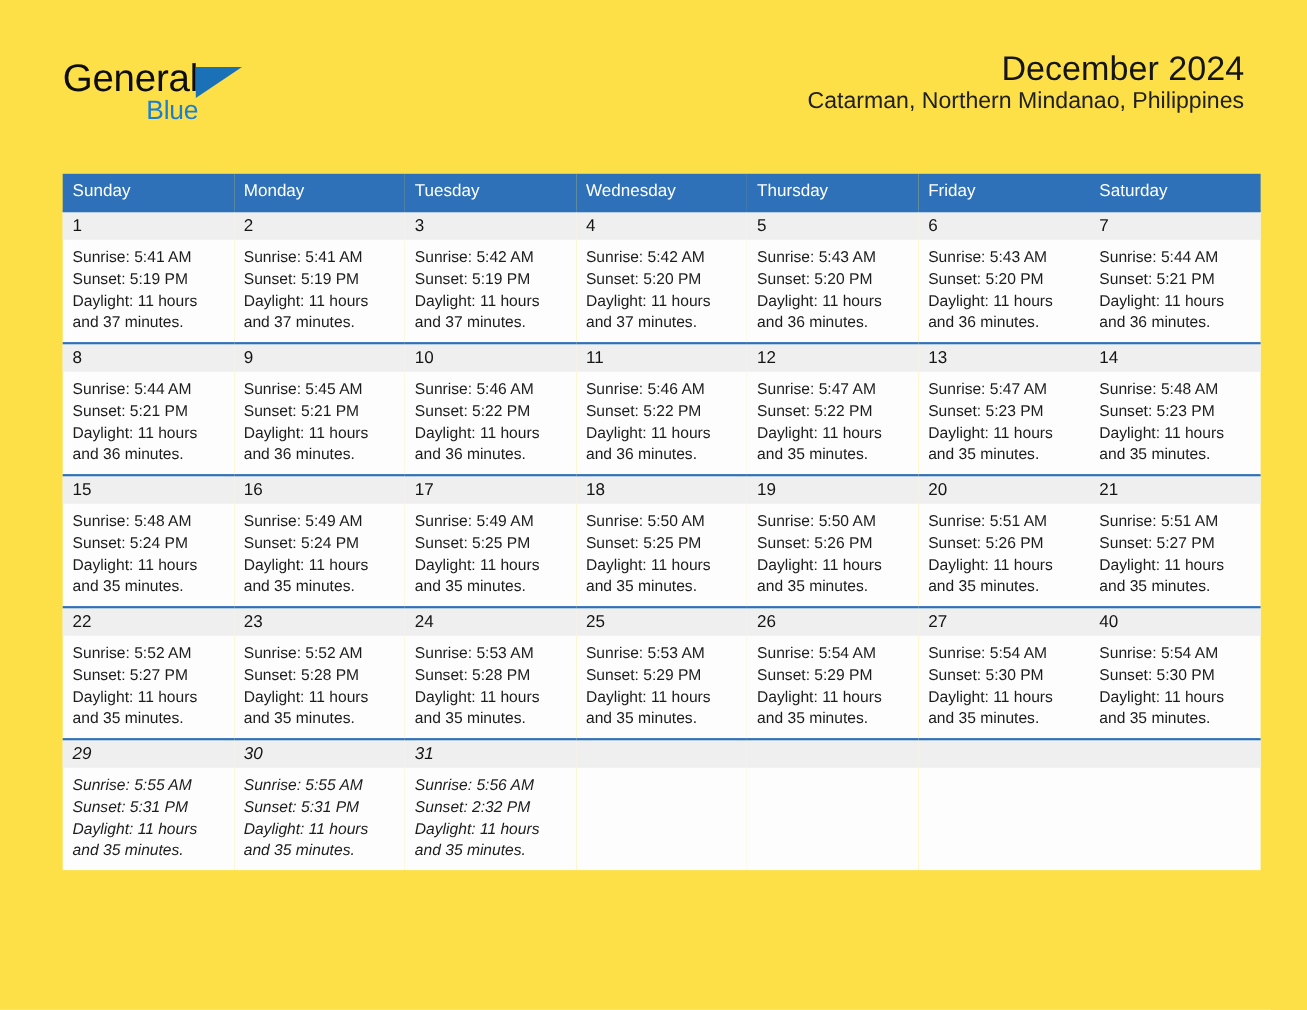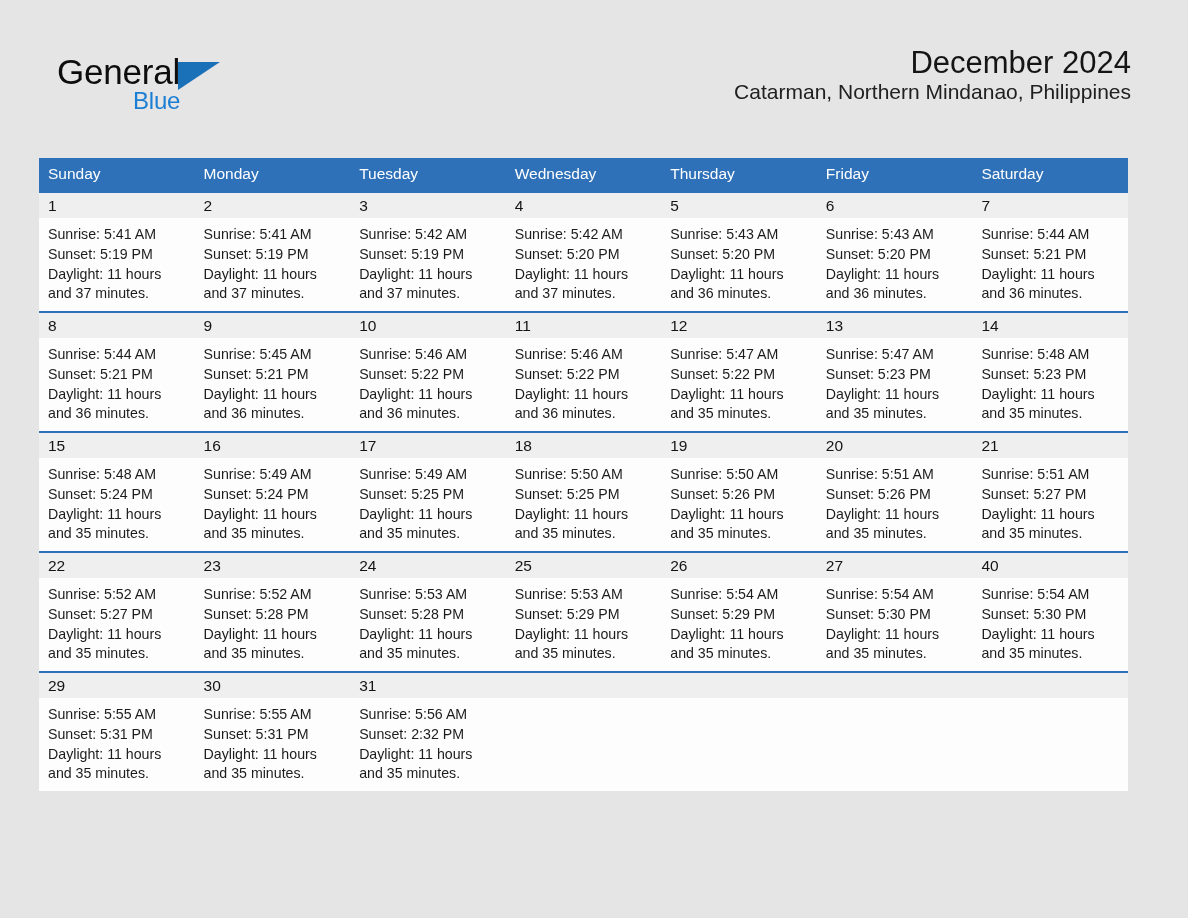--- a/index.html
+++ b/index.html
@@ -11,21 +11,21 @@
     width: 1188px;
     height: 918px;
     font-family: "Liberation Sans", sans-serif;
     color: #1a1a1a;
     overflow: hidden;
   }
   .page {
     position: relative;
     width: 1188px;
     height: 918px;
-    background: #e5e5e5;
+    background: #fde047;
   }
 
   
   .header {
     position: relative;
     height: 110px;
   }
   .logo {
     position: absolute;
     left: 57px;
@@ -75,21 +75,21 @@
   }
   .cal-subtitle {
     font-size: 21px;
     color: #202020;
     white-space: nowrap;
   }
 
   
   .calendar {
     position: absolute;
-    left: 39px;
+    left: 57px;
     top: 158px;
     width: 1089px;
     border-collapse: collapse;
     table-layout: fixed;
   }
   .calendar th {
     background: #2e71b8;
     color: #ffffff;
     font-weight: normal;
     font-size: 15.5px;
@@ -102,20 +102,21 @@
     padding: 0;
     width: 155.5px;
     border-top: 2px solid #2e71b8;
     background: #fdfdfd;
   }
   .calendar tr.week td {
     height: 118px;
   }
   .calendar tr.week-last td {
     height: 118px;
+    font-style: italic;
   }
   .daynum-band {
     background: #efeff0;
     height: 25px;
     line-height: 25px;
     padding-left: 9px;
     font-size: 15.5px;
     color: #141414;
   }
   .daynum-band.empty {

